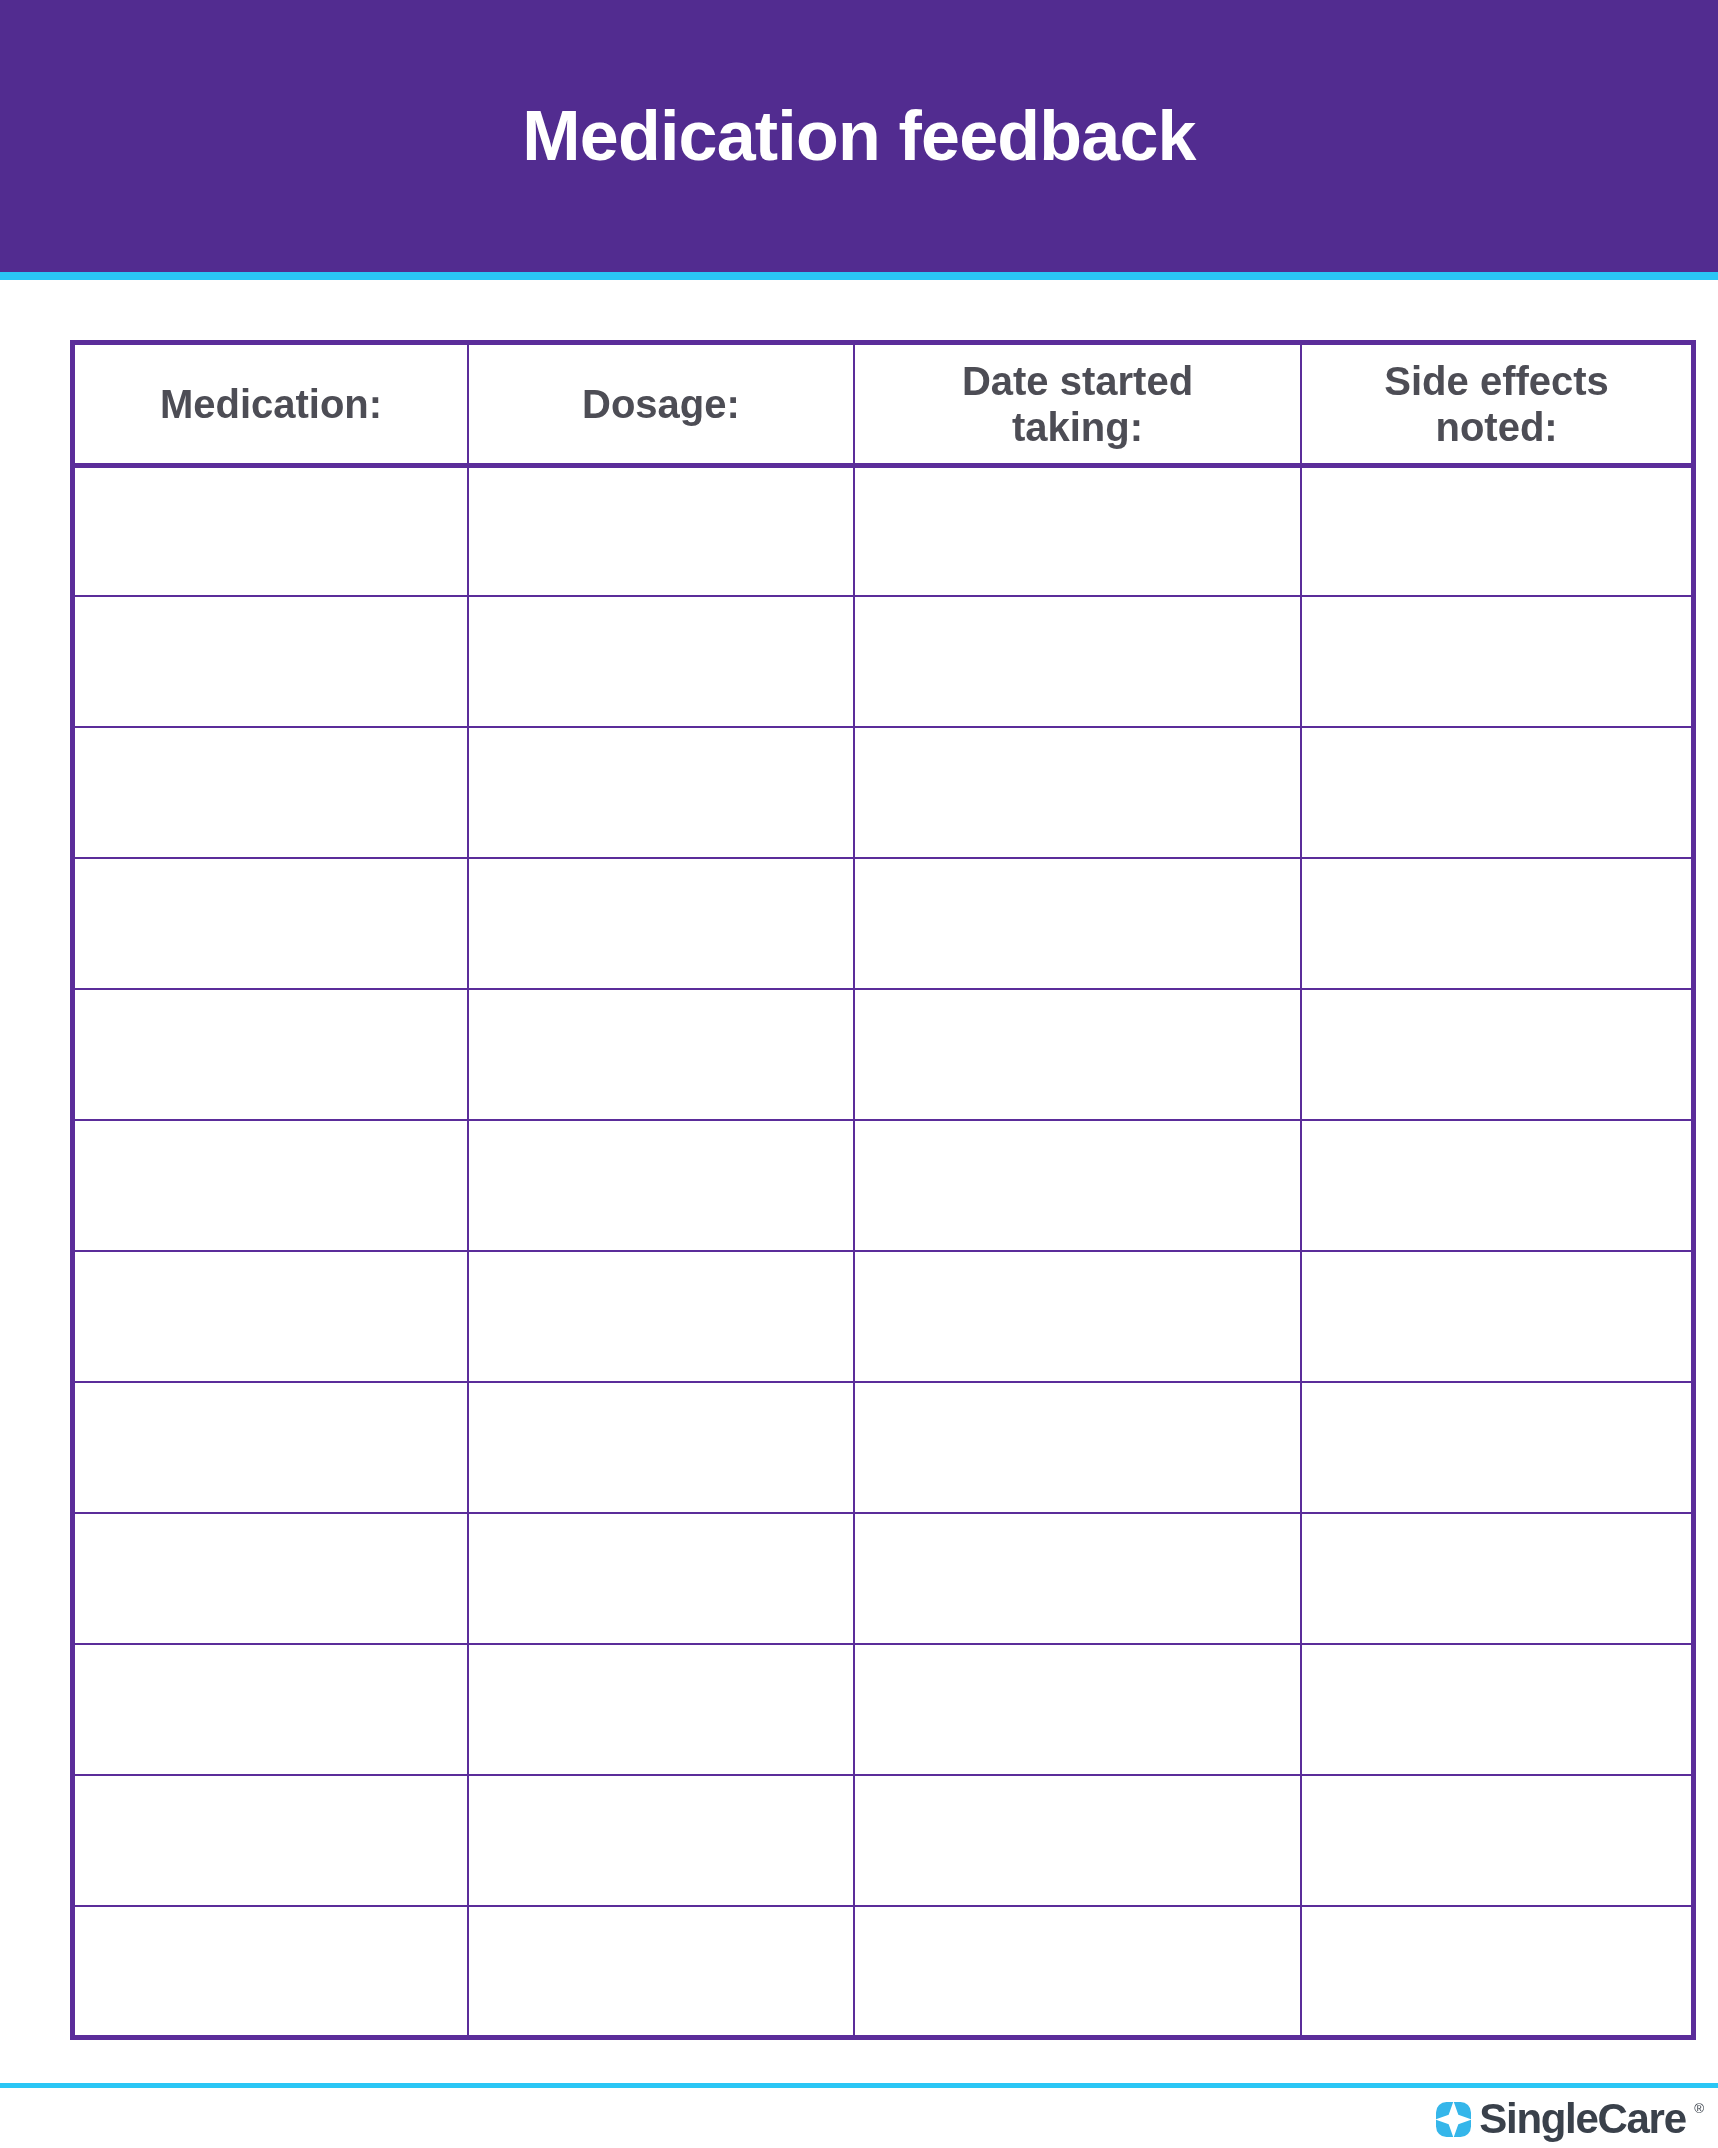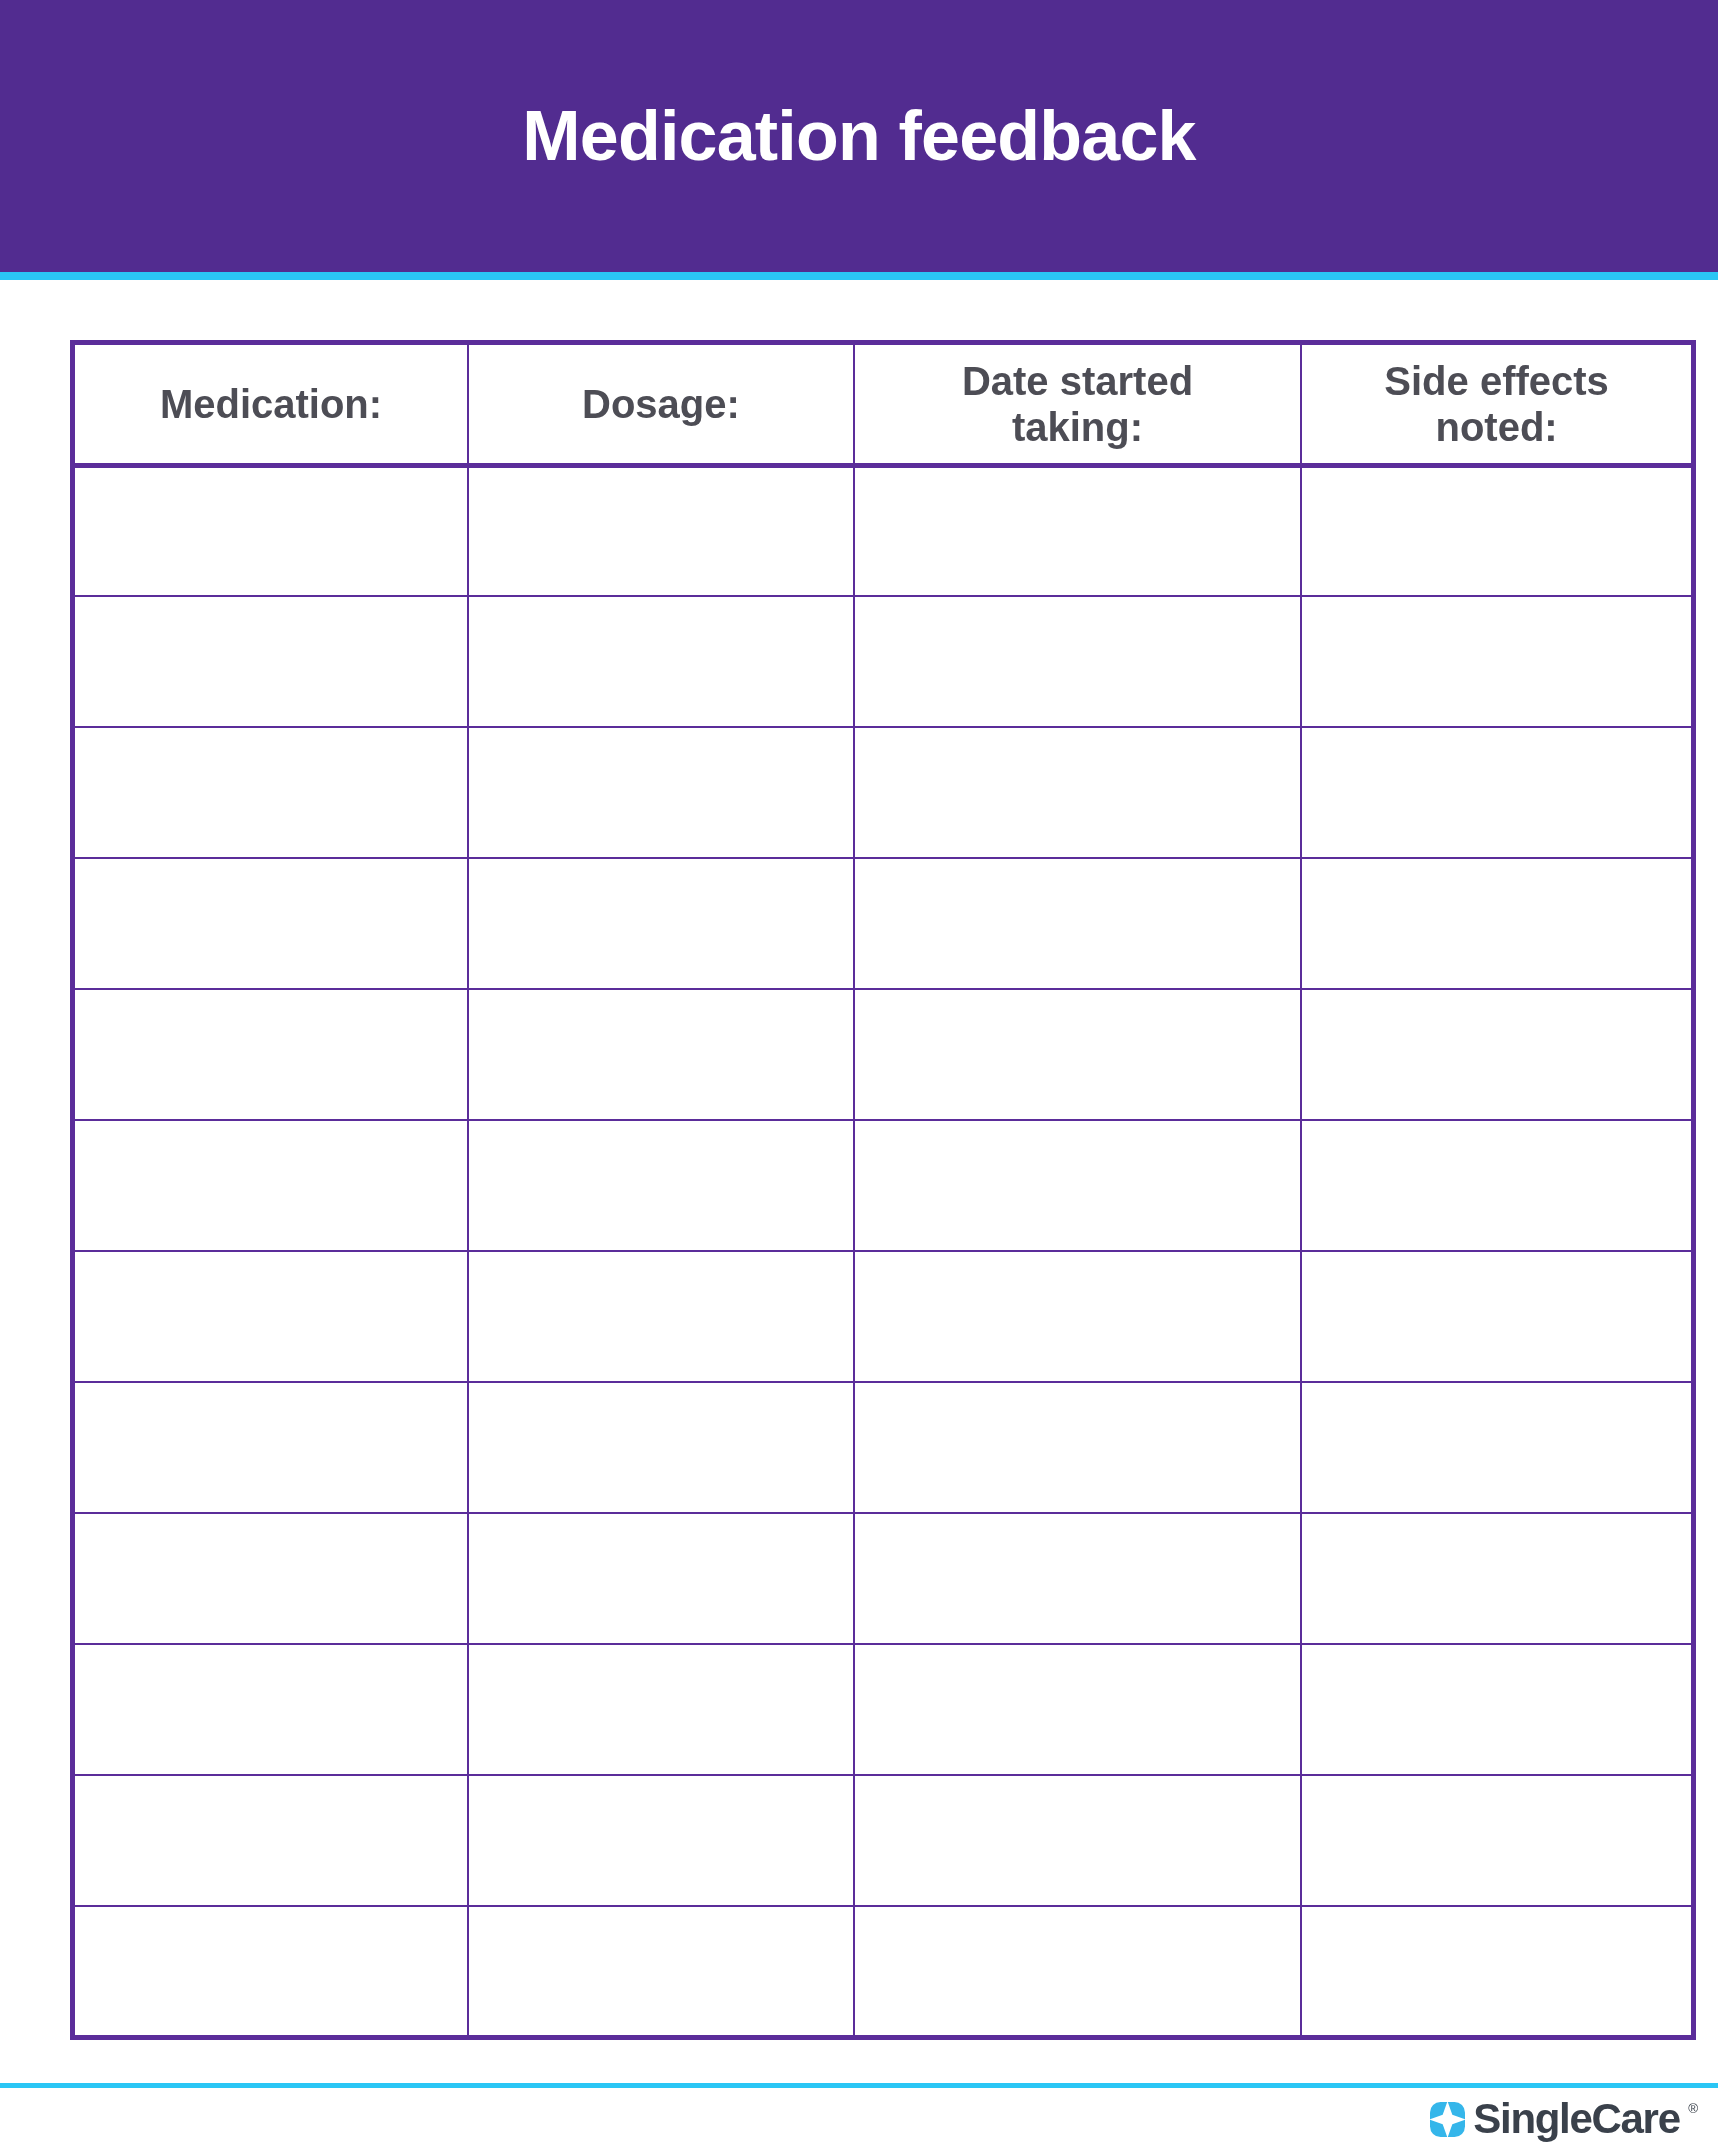--- a/index.html
+++ b/index.html
@@ -74,21 +74,21 @@
   .footer-rule {
     position: absolute;
     left: 0;
     right: 0;
     top: 2083px;
     height: 5px;
     background: var(--accent-cyan);
   }
   .footer-logo {
     position: absolute;
-    right: 20px;
+    right: 14px;
     top: 2099px;
     height: 40px;
     display: flex;
     align-items: center;
     gap: 8.4px;
   }
   .footer-logo .mark {
     width: 35px;
     height: 35px;
     display: block;

